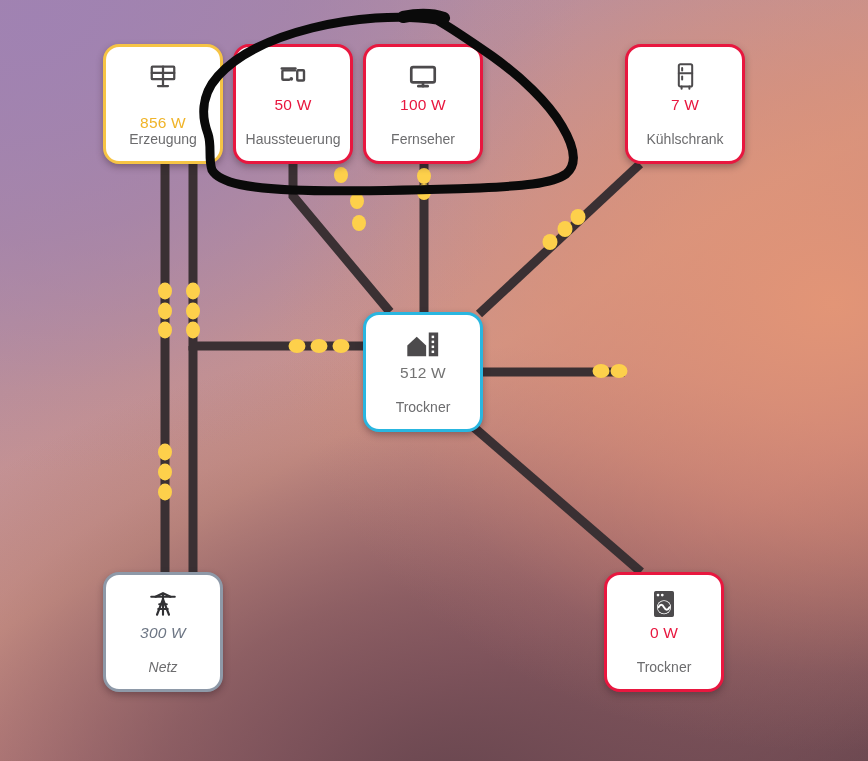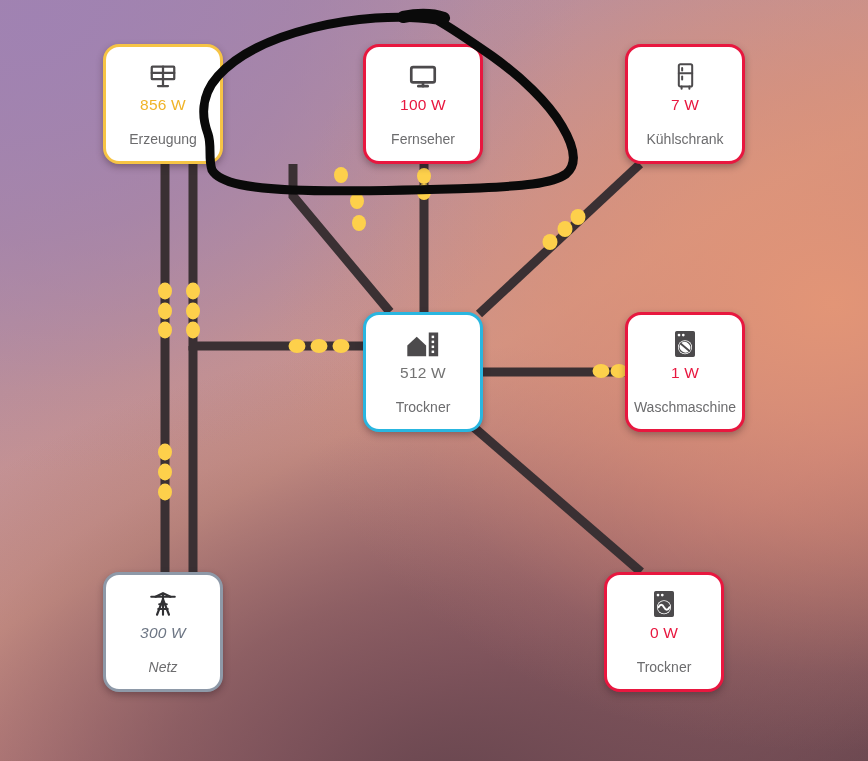--- a/index.html
+++ b/index.html
@@ -33,21 +33,21 @@
     height: 120px;
     border-radius: 16px;
     background: #ffffff;
     border: 3px solid #e8173f;
     box-shadow: 0 3px 7px rgba(40,20,30,0.35);
     display: flex;
     flex-direction: column;
     align-items: center;
     z-index: 5;
   }
-  .node.accent-yellow { border-color: #f6c445; }
+  .node.accent-yellow { border-color: #f6c445; gap: 18px; }
   .node.accent-cyan   { border-color: #29b6e0; }
   .node.accent-grey   { border-color: #8e99a8; font-style: italic; }
   .node .ico {
     height: 34px;
     margin-top: 12px;
     display: flex;
     align-items: center;
     justify-content: center;
     color: #4c4a4c;
   }
@@ -154,20 +154,32 @@
         <line x1="12" y1="4.5" x2="12" y2="14.5"></line>
         <line x1="3" y1="9.5" x2="21" y2="9.5"></line>
         <line x1="12" y1="14.5" x2="12" y2="20"></line>
         <line x1="8" y1="20" x2="16" y2="20"></line>
       </svg>
     </span>
     <span class="val">856 W</span>
     <span class="lbl">Erzeugung</span>
   </div>
 
+  <div class="node" id="n-haussteuerung">
+    <span class="ico">
+      <svg width="30" height="30" viewBox="0 0 24 24" fill="none" stroke="#4c4a4c" stroke-width="1.9" stroke-linecap="round" stroke-linejoin="round">
+        <path d="M13.5 7.5H4.2a.7.7 0 0 0-.7.7v6.1a.7.7 0 0 0 .7.7h4.6"></path>
+        <line x1="3" y1="6" x2="14" y2="6"></line>
+        <circle cx="10.6" cy="14.2" r="1.5" fill="#4c4a4c" stroke="none"></circle>
+        <rect x="15.4" y="7.4" width="5.4" height="8.2" rx="0.7"></rect>
+      </svg>
+    </span>
+    <span class="val">50 W</span>
+    <span class="lbl">Haussteuerung</span>
+  </div>
 
   <div class="node" id="n-fernseher">
     <span class="ico">
       <svg width="32" height="32" viewBox="0 0 24 24" fill="none" stroke="#4c4a4c" stroke-width="2" stroke-linecap="round" stroke-linejoin="round">
         <rect x="3.2" y="5.4" width="17.6" height="11.4" rx="1.4"></rect>
         <line x1="8.5" y1="19.6" x2="15.5" y2="19.6"></line>
         <line x1="12" y1="16.8" x2="12" y2="19.6"></line>
       </svg>
     </span>
     <span class="val">100 W</span>
@@ -197,36 +209,20 @@
         <rect x="19.6" y="4.6" width="1.9" height="1.9" fill="#ffffff"></rect>
         <rect x="19.6" y="8.4" width="1.9" height="1.9" fill="#ffffff"></rect>
         <rect x="19.6" y="12.2" width="1.9" height="1.9" fill="#ffffff"></rect>
         <rect x="19.6" y="16" width="1.9" height="1.9" fill="#ffffff"></rect>
       </svg>
     </span>
     <span class="val">512 W</span>
     <span class="lbl">Trockner</span>
   </div>
 
-  <div class="node" id="n-waschmaschine">
-    <span class="ico">
-      <svg width="28" height="30" viewBox="0 0 22 24" fill="#4c4a4c" stroke="none">
-        <path d="M4.4 1.6 H17.6 A1.4 1.4 0 0 1 19 3 V21 A1.4 1.4 0 0 1 17.6 22.4 H4.4 A1.4 1.4 0 0 1 3 21 V3 A1.4 1.4 0 0 1 4.4 1.6 Z"></path>
-        <circle cx="6.2" cy="4.8" r="1.1" fill="#ffffff"></circle>
-        <circle cx="9.6" cy="4.8" r="1.1" fill="#ffffff"></circle>
-        <circle cx="11" cy="14.6" r="5.6" fill="#ffffff"></circle>
-        <path d="M11 9.6 a5 5 0 0 1 0 10 a5 5 0 0 1 0 -10 Z" fill="#4c4a4c"></path>
-        <path d="M7.4 11.8 L14.6 17.4 A4.6 4.6 0 0 1 7.4 11.8 Z" fill="#ffffff"></path>
-        <path d="M14.6 17.4 L7.4 11.8 A4.6 4.6 0 0 1 14.6 17.4 Z" fill="#ffffff"></path>
-        <line x1="7.2" y1="11.4" x2="14.8" y2="17.8" stroke="#4c4a4c" stroke-width="1.5"></line>
-      </svg>
-    </span>
-    <span class="val">1 W</span>
-    <span class="lbl">Waschmaschine</span>
-  </div>
 
   <div class="node accent-grey" id="n-netz">
     <span class="ico">
       <svg width="30" height="30" viewBox="0 0 24 24" fill="none" stroke="#303033" stroke-width="1.7" stroke-linecap="round">
         <line x1="2.6" y1="6.2" x2="21.4" y2="6.2"></line>
         <path d="M6 6.2 L12 3.4 L18 6.2"></path>
         <path d="M12 4.4 V20.6"></path>
         <path d="M7.2 20.6 L12 8.2 L16.8 20.6"></path>
         <line x1="9" y1="12.2" x2="15" y2="12.2"></line>
         <line x1="8.2" y1="16" x2="15.8" y2="16"></line>

